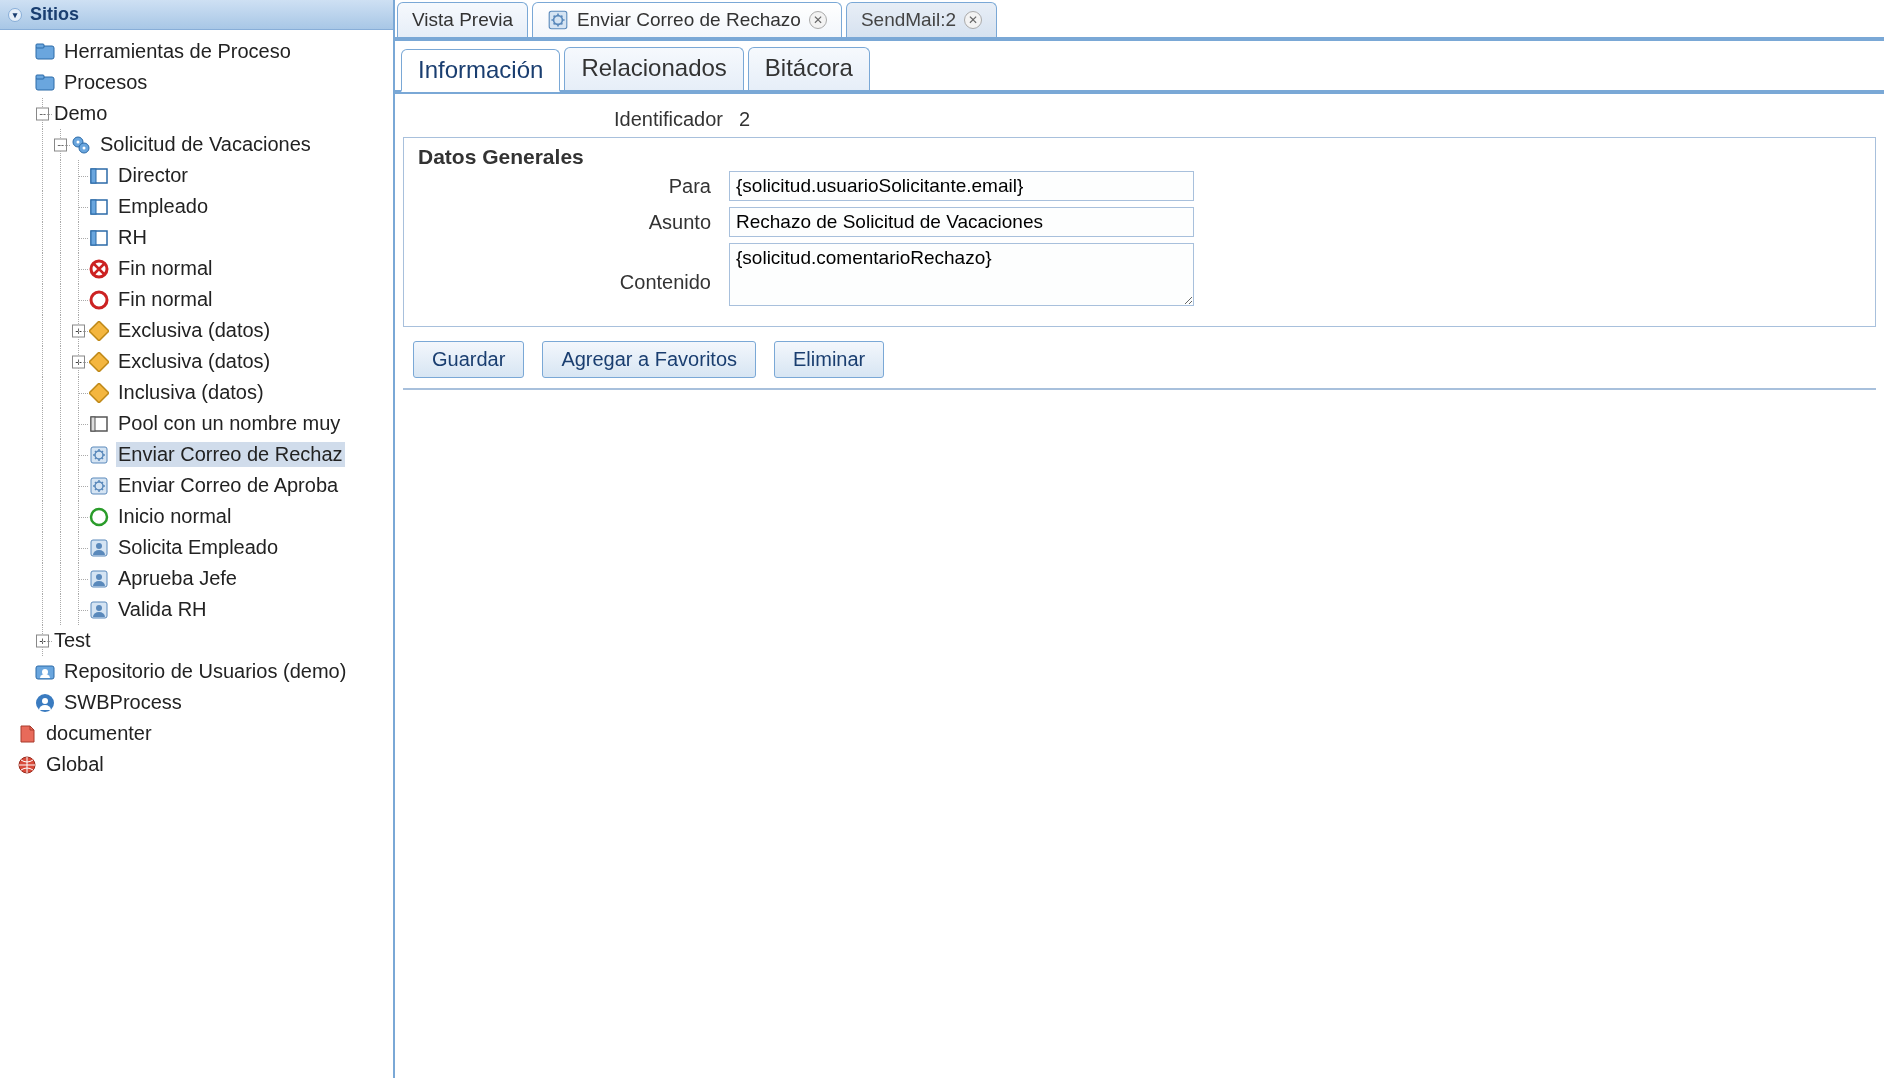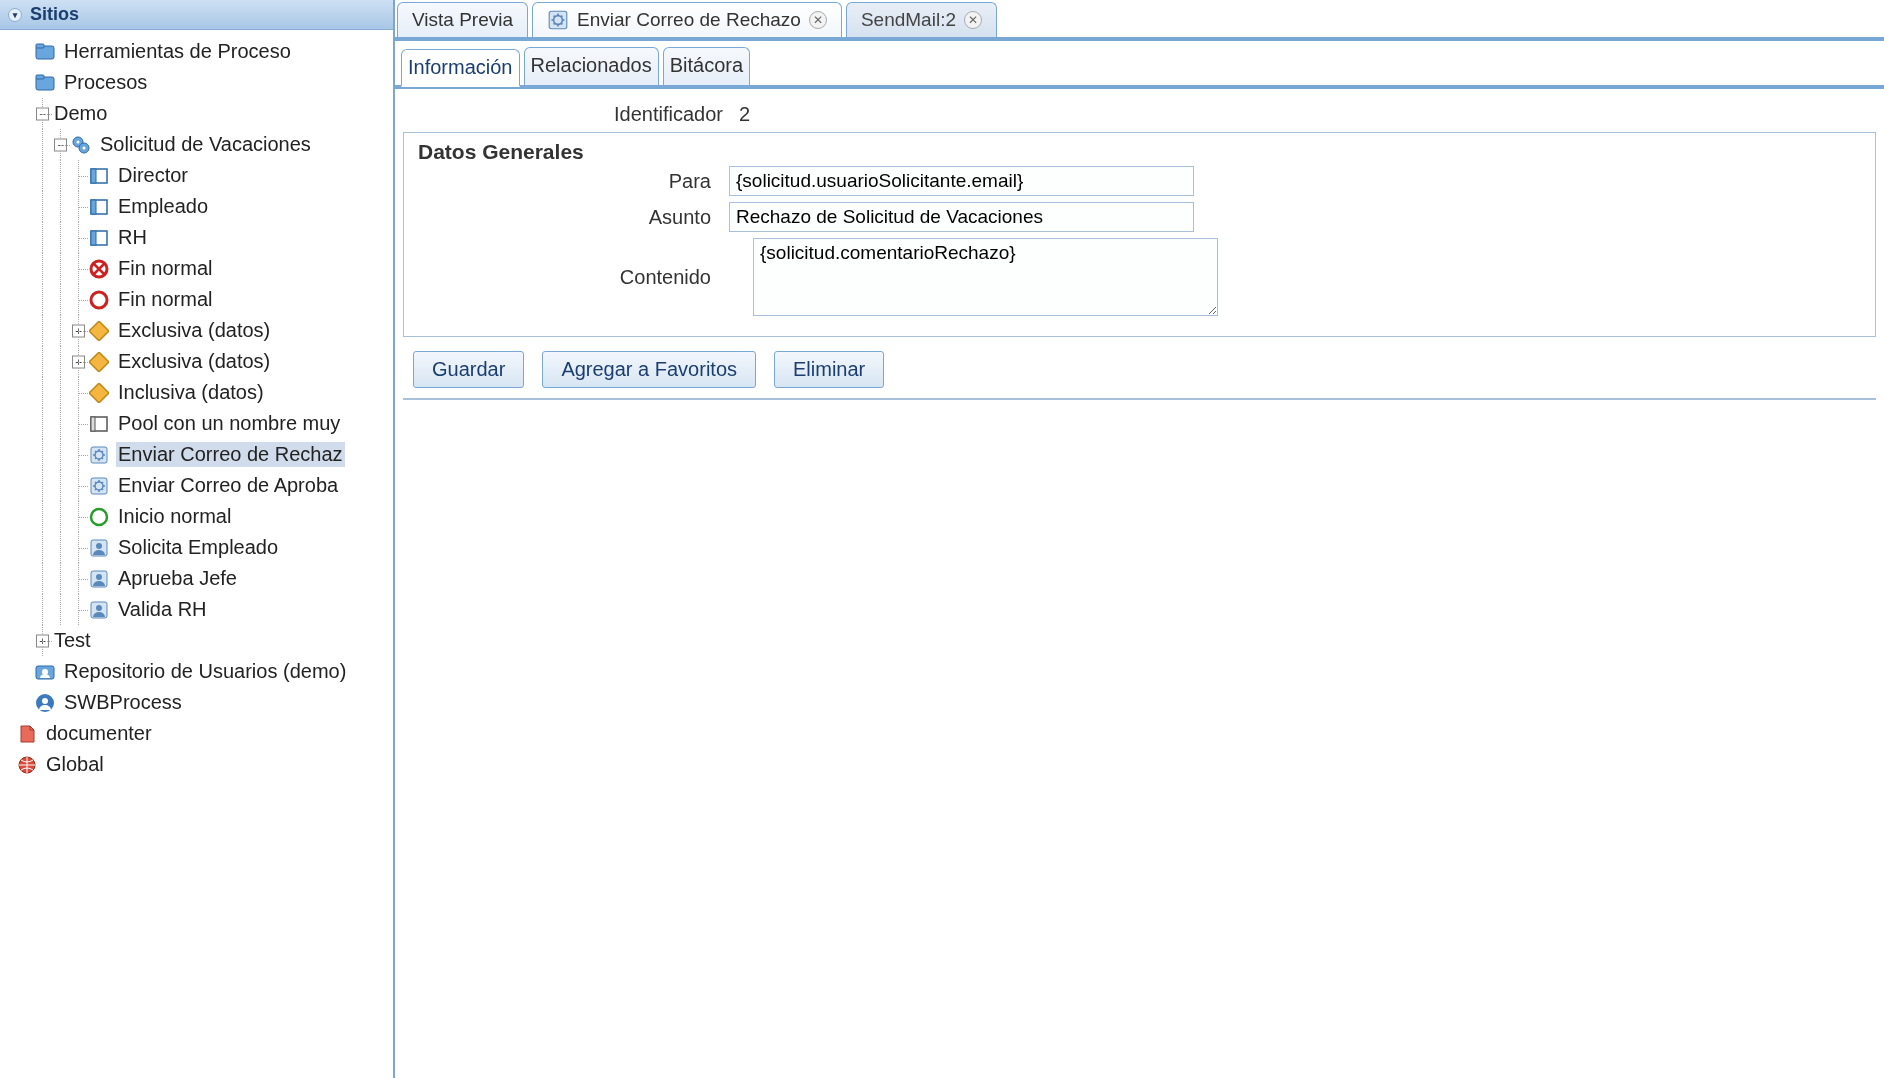--- a/index.html
+++ b/index.html
@@ -147,26 +147,26 @@
       background: #f3f3f3;
     }
     .tab-icon { width: 22px; height: 22px; display:inline-flex;align-items:center;justify-content:center; }
     .subtabs {
       display: flex;
       gap: 4px;
       padding: 6px 6px 0 6px;
       border-bottom: 4px solid #7aa8d6;
     }
     .subtab {
-      padding: 6px 6px;
+      padding: 6px 16px;
       border: 1px solid #7aa8d6;
       border-bottom: none;
       border-radius: 6px 6px 0 0;
       background: linear-gradient(#f6f9fd,#e6eef8);
-      font-size: 20px;
+      font-size: 24px;
       cursor: pointer;
     }
     .subtab.active {
       background: #fff;
       color: #1a3e70;
       position: relative;
       top: 2px;
       border-bottom: 2px solid #fff;
     }
     .content {
@@ -211,23 +211,22 @@
     }
     .text-input {
       width: 465px;
       padding: 3px 6px;
       font-size: 19px;
       border: 1px solid #a8c0dc;
       background: #fdfefe;
       font-family: inherit;
     }
     textarea.text-input {
-      height: 78px;
+      height: 63px;
       resize: both;
-      margin-left: 24px;
     }
     .action-row {
       display: flex;
       gap: 18px;
       margin: 14px 0 0 10px;
     }
     .btn {
       padding: 6px 18px;
       font-size: 20px;
       border: 1px solid #7aa8d6;

